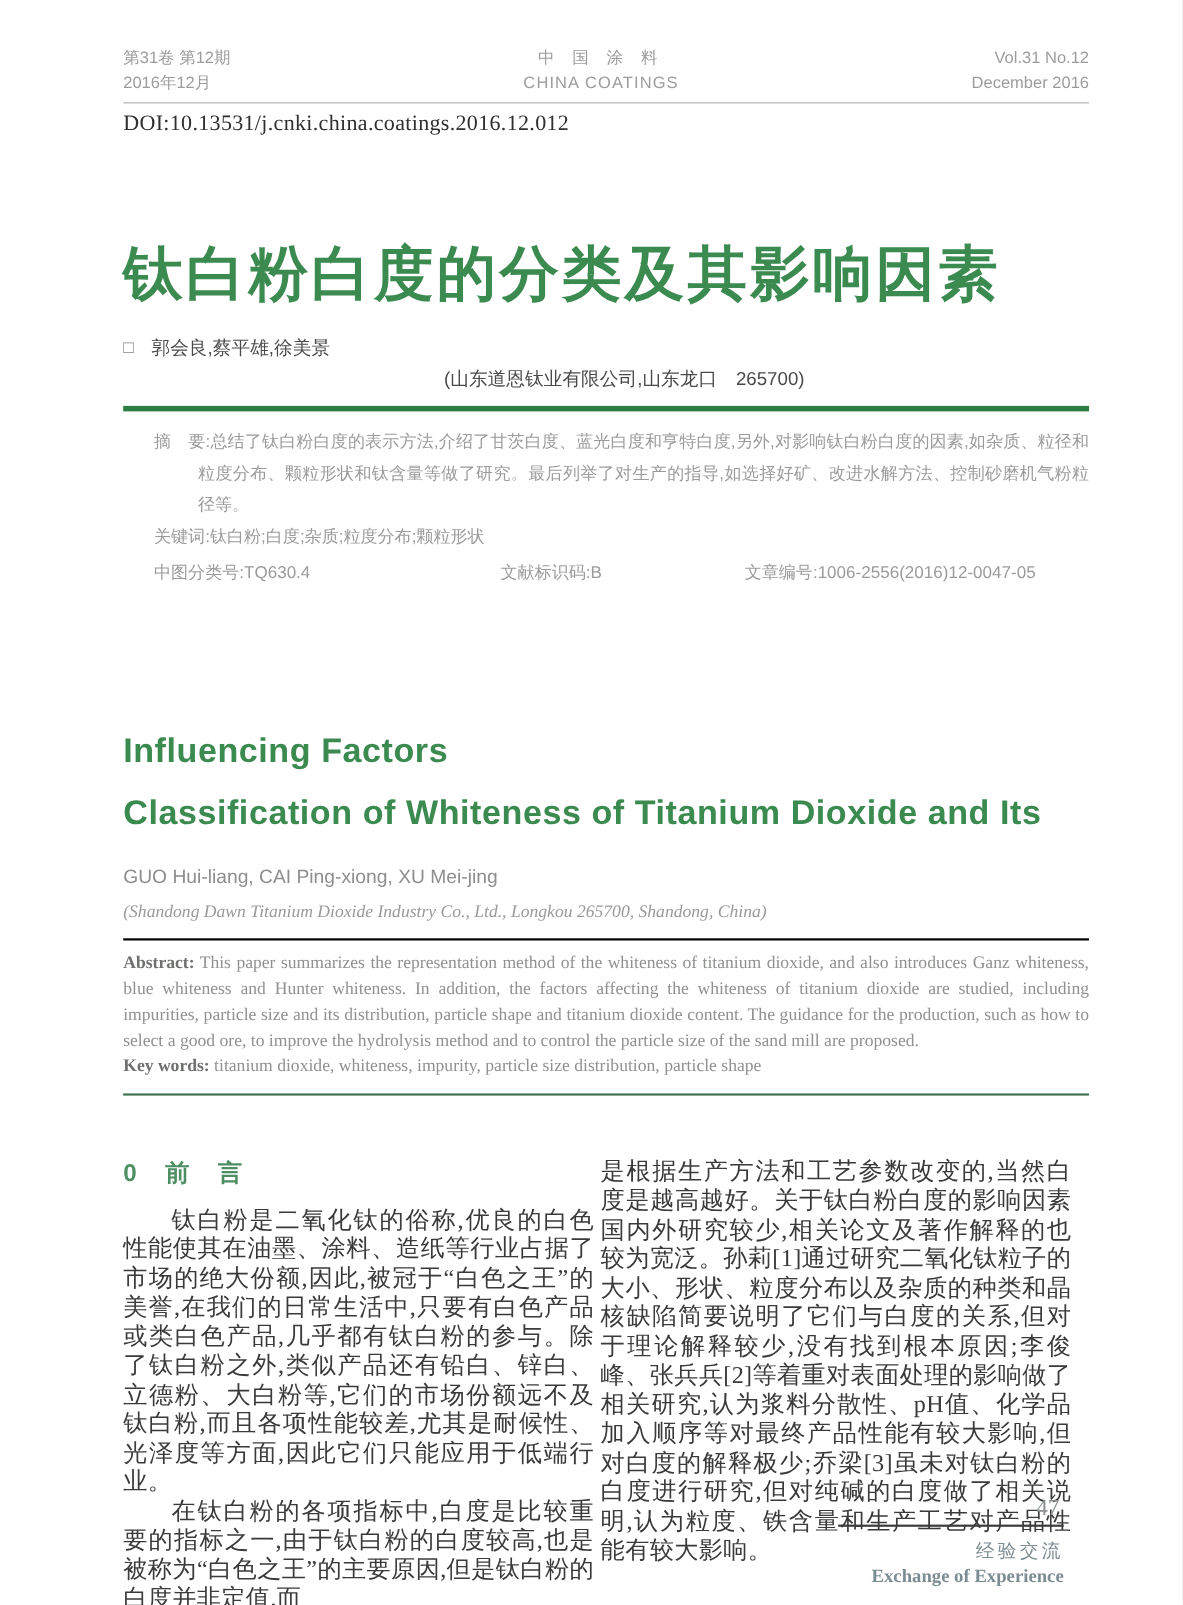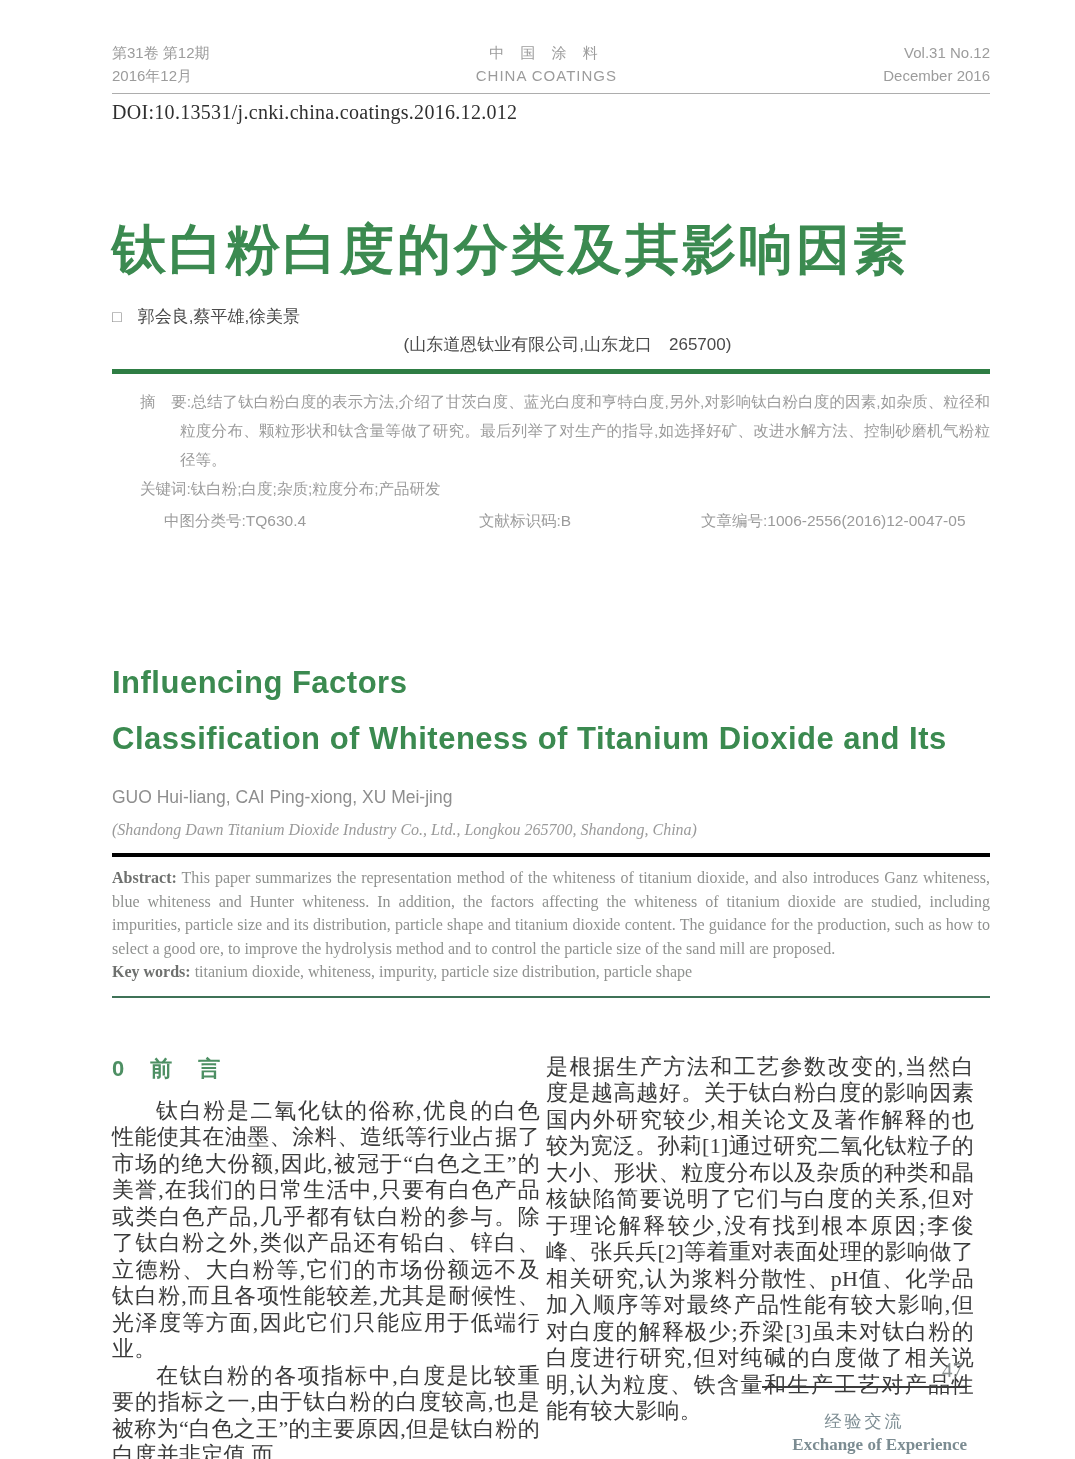--- a/index.html
+++ b/index.html
@@ -37,37 +37,37 @@
     margin-top:26px; font-size:17px; color:#4a4a4a;
     display:flex; align-items:center;
   }
   .authors-row .marker { color:#8a8a8a; margin-right:16px; font-size:16px; }
   .cn-affiliation { margin-top:5px; margin-left:33px; font-size:17px; color:#4a4a4a;text-align:center; }
   .green-bar { margin-top:13px; height:5px; background:#2e7d44; }
   
   .cn-abstract { margin-top:13px; margin-left:28px; color:#9b9b9b; font-size:15.5px; }
   .cn-abstract p { line-height:29px; }
   .hang { padding-left:40px; text-indent:-40px; text-align:justify; }
-  .meta-row { display:flex; margin-top:3px; line-height:29px;margin-left:24px; }
+  .meta-row { display:flex; margin-top:3px; line-height:29px; }
   .meta-row .m1 { width:315px; }
   .meta-row .m2 { width:222px; }
   
   .en-head { margin-top:120px; }
   .en-title {
     font-size:31px; font-weight:bold; color:#3b8a50;
     line-height:56px; letter-spacing:0.5px;
   }
   .en-authors { margin-top:20px; font-size:17.5px; color:#8e8e8e; }
   .en-affiliation {
     margin-top:13px; font-family:"Liberation Serif","DejaVu Serif",serif;
     font-style:italic; font-size:16px; color:#9a9a9a;
   }
   
   .en-abstract {
-    margin-top:14px; border-top:4px solid #000000; border-bottom:2px solid #3f7257;
+    margin-top:14px; border-top:2px solid #000000; border-bottom:2px solid #3f7257;
     padding:9px 0 12px 0;
     font-family:"Liberation Serif","DejaVu Serif",serif;
     font-size:16px; color:#8f918f; text-align:justify;
   }
   .en-abstract p { line-height:23.5px; }
   .en-abstract .lbl { font-weight:bold; color:#6e706e; }
   
   .columns { display:flex; margin-top:56px; gap:6px; }
   .colL { width:428px; }
   .colR { width:428px; }
@@ -86,21 +86,21 @@
   .fn-divider { width:168px; border-top:1px solid #6b6b6b; }
   .fn-received { margin-top:6px; font-size:16px; color:#565656; }
   .fn-bio { margin-top:8px; font-size:15.5px; color:#979797; }
   
   .page-footer { position:absolute; top:1358px; right:108px; width:205px; text-align:right; }
   .pf-number {
     font-family:"Liberation Serif","DejaVu Serif",serif;
     font-size:21px; color:#8a9090; padding-right:4px; margin-bottom:3px;
   }
   .pf-line { border-top:2px solid #3c3c3c; }
-  .pf-cn { margin-top:22px; font-size:17px; color:#7c8c92; letter-spacing:3px;text-align:center; }
+  .pf-cn { margin-top:10px; font-size:17px; color:#7c8c92; letter-spacing:3px; }
   .pf-en {
     font-family:"Liberation Serif","DejaVu Serif",serif; font-weight:bold;
     margin-top:2px; font-size:17px; color:#7c8c92;
   }
 </style>
 </head>
 <body>
 
 <div class="page">
 
@@ -123,21 +123,21 @@
   <h1 class="cn-title">钛白粉白度的分类及其影响因素</h1>
   <div class="authors-row">
     <span class="marker">□</span>
     <span>郭会良,蔡平雄,徐美景</span>
   </div>
   <div class="cn-affiliation">(山东道恩钛业有限公司,山东龙口　265700)</div>
   <div class="green-bar"></div>
 
   <div class="cn-abstract">
     <p class="hang"><span class="lbl">摘　要:</span><span>总结了钛白粉白度的表示方法,介绍了甘茨白度、蓝光白度和亨特白度,另外,对影响钛白粉白度的因素,如杂质、粒径和粒度分布、颗粒形状和钛含量等做了研究。最后列举了对生产的指导,如选择好矿、改进水解方法、控制砂磨机气粉粒径等。</span></p>
-    <p><span>关键词:</span><span>钛白粉;白度;杂质;粒度分布;产品研发</span></p>
+    <p><span>关键词:</span><span>钛白粉;白度;杂质;粒度分布;颗粒形状</span></p>
     <div class="meta-row">
       <span class="m1">中图分类号:TQ630.4</span>
       <span class="m2">文献标识码:B</span>
       <span class="m3">文章编号:1006-2556(2016)12-0047-05</span>
     </div>
   </div>
 
   <div class="en-head">
     <div class="en-title">
       <div>Influencing Factors</div>

